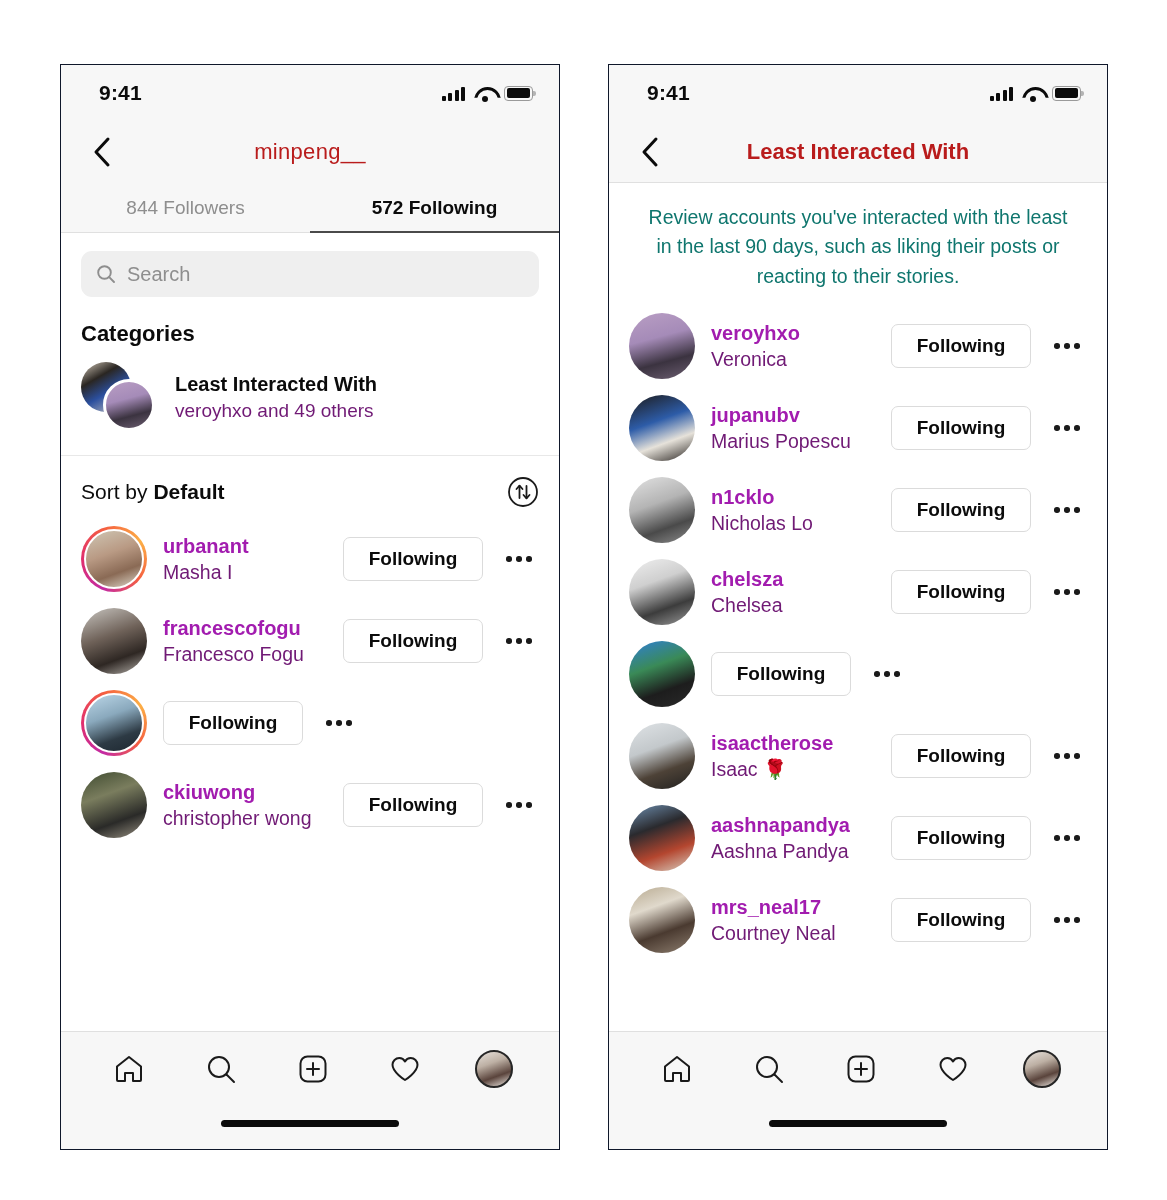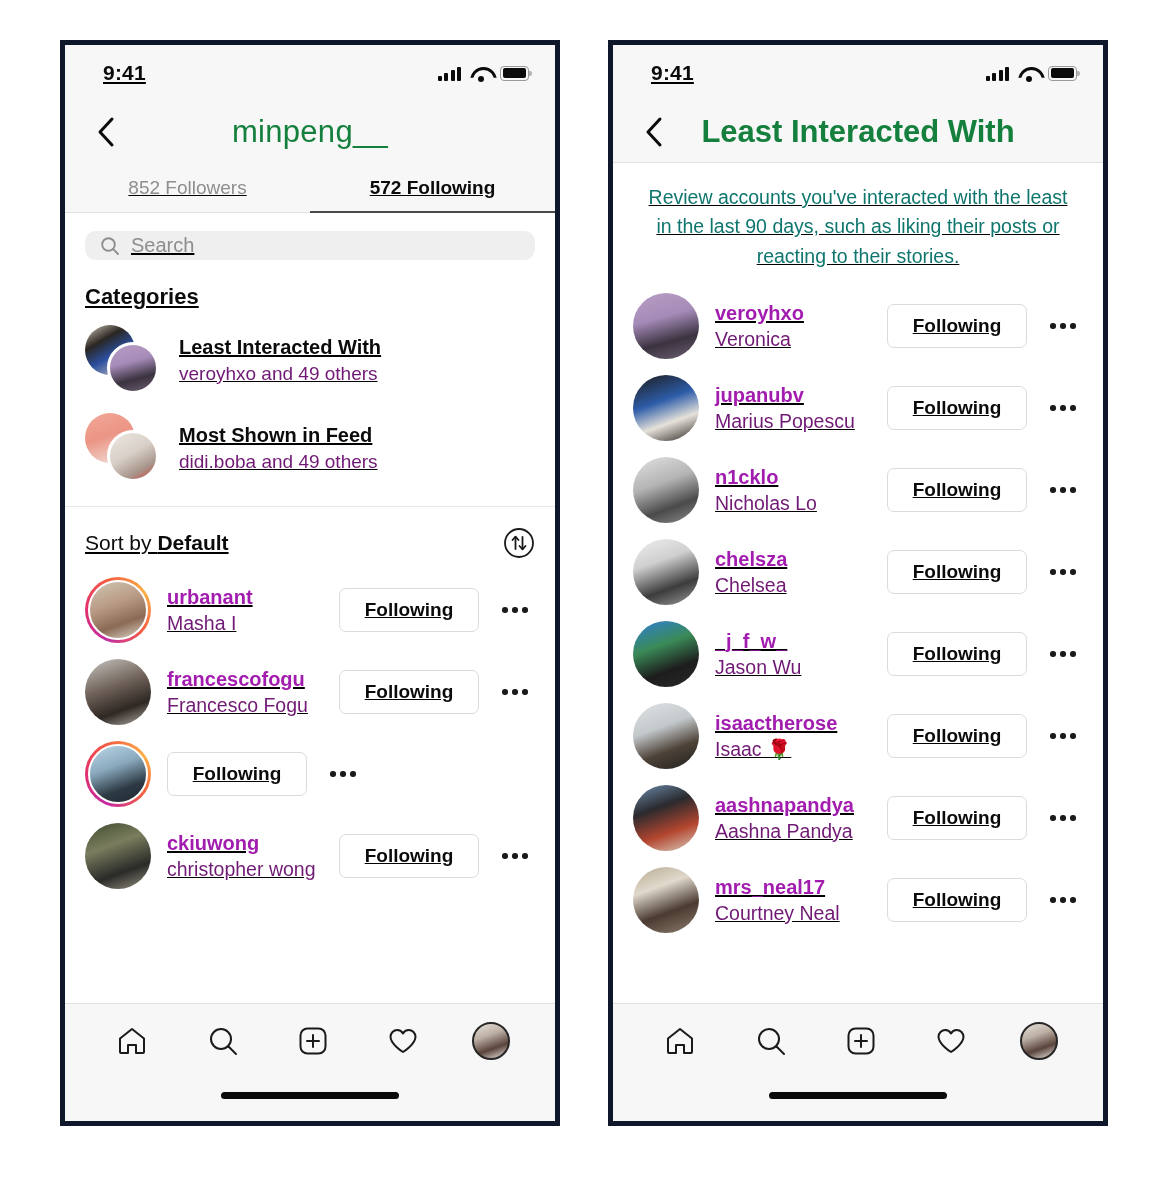--- a/index.html
+++ b/index.html
@@ -1,21 +1,21 @@
 <!DOCTYPE html>
 <html><head>
 <meta charset="utf-8">
 <style>
   * { margin:0; padding:0; box-sizing:border-box; }
   html,body { width:1167px; height:1200px; background:#ffffff;
     font-family:"Liberation Sans", sans-serif; -webkit-font-smoothing:antialiased; }
   .stage { position:relative; width:1167px; height:1200px; background:#fff; }
 
-  .phone { position:absolute; top:40px; width:500px; height:1086px;
-    background:#f7f7f7; border:5px solid #0f172a; overflow:hidden;text-decoration:underline; }
+  .phone { position:absolute; top:64px; width:500px; height:1086px;
+    background:#f7f7f7; border:1px solid #0f172a; overflow:hidden; }
   .phone-left  { left:60px; }
   .phone-right { left:608px; }
 
   
   .statusbar { height:56px; display:flex; align-items:center;
     justify-content:space-between; padding:0 26px 0 38px; }
   .status-time { font-size:21px; font-weight:bold; color:#0b0b0b; letter-spacing:.2px; }
   .status-icons { display:flex; align-items:center; gap:9px; }
   .sig { display:flex; align-items:flex-end; gap:2.5px; height:15px; }
   .sig i { width:4px; background:#0b0b0b; border-radius:1px; display:block; }
@@ -32,38 +32,38 @@
   .batt span { display:block; width:100%; height:100%; background:#0b0b0b; border-radius:2px; }
   .batt::after { content:""; position:absolute; right:-3.6px; top:4.6px; width:2.4px; height:5px;
     background:#b4b4b4; border-radius:0 2px 2px 0; }
 
   
   .navbar { height:62px; display:flex; align-items:center; padding:0 24px; position:relative; }
   .back { width:34px; height:34px; display:flex; align-items:center; justify-content:center;
     flex:none; cursor:pointer; }
   .back svg { display:block; }
   .nav-title { position:absolute; left:0; right:0; text-align:center;
-    font-size:31px; font-weight:bold; color:#15803d; pointer-events:none; }
+    font-size:22px; font-weight:bold; color:#b91c1c; pointer-events:none; }
   .nav-title.user { font-weight:500; letter-spacing:.3px; }
 
   
   .tabs { display:flex; height:50px; border-bottom:1px solid #e0e0e0; }
   .tab { flex:1; display:flex; align-items:center; justify-content:center;
     font-size:19px; color:#8e8e8e; cursor:pointer; position:relative; }
   .tab.active { color:#0b0b0b; font-weight:bold; }
   .tab.active::after { content:""; position:absolute; left:0; right:0; bottom:-1px;
     height:2.5px; background:#4a4a4a; }
 
   
   .body { background:#ffffff; height:856px; overflow:hidden; position:relative; }
   .body-right { height:902px; }
 
   
   .search-wrap { padding:18px 20px 10px; }
-  .search { height:29px; background:#efefef; border-radius:11px; display:flex;
+  .search { height:46px; background:#efefef; border-radius:11px; display:flex;
     align-items:center; gap:11px; padding:0 15px; cursor:text; }
   .search-ph { font-size:20px; color:#8e8e8e; }
 
   
   .sec-title { font-size:22px; font-weight:bold; color:#0b0b0b; padding:14px 20px 6px; }
   .cat-row { display:flex; align-items:center; gap:18px; padding:9px 20px; cursor:pointer; }
   .cat-thumb { width:76px; height:70px; position:relative; flex:none; }
   .cat-thumb .c1, .cat-thumb .c2 { position:absolute; border-radius:50%; background-size:cover; }
   .cat-thumb .c1 { width:50px; height:50px; left:0; top:0; }
   .cat-thumb .c2 { width:52px; height:52px; left:22px; top:17px; border:3px solid #fff; }
@@ -157,21 +157,21 @@
     <div class="navbar">
       <div class="back">
         <svg width="20" height="32" viewBox="0 0 20 32">
             <polyline points="16,3 4,16 16,29" fill="none" stroke="#0b0b0b" stroke-width="3" stroke-linecap="round" stroke-linejoin="round"></polyline>
           </svg>
       </div>
       <div class="nav-title user">minpeng__</div>
     </div>
 
     <div class="tabs">
-      <div class="tab">852 Followers</div>
+      <div class="tab">844 Followers</div>
       <div class="tab active">572 Following</div>
     </div>
 
     <div class="body">
 
       <div class="search-wrap">
         <div class="search">
           <svg width="20" height="20" viewBox="0 0 20 20">
               <circle cx="8.5" cy="8.5" r="6.3" fill="none" stroke="#8e8e8e" stroke-width="1.9"></circle>
               <line x1="13.2" y1="13.2" x2="18" y2="18" stroke="#8e8e8e" stroke-width="1.9" stroke-linecap="round"></line>
@@ -186,30 +186,20 @@
         <div class="cat-thumb">
           <span class="c1 ph-couple"></span>
             <span class="c2 ph-veroyhxo"></span>
         </div>
         <div class="cat-text">
           <div class="t1">Least Interacted With</div>
           <div class="t2">veroyhxo and 49 others</div>
         </div>
       </div>
 
-      <div class="cat-row">
-        <div class="cat-thumb">
-          <span class="c1 ph-pinkcat"></span>
-            <span class="c2 ph-catface"></span>
-        </div>
-        <div class="cat-text">
-          <div class="t1">Most Shown in Feed</div>
-          <div class="t2">didi.boba and 49 others</div>
-        </div>
-      </div>
 
       <div class="divider"></div>
 
       <div class="sort-row">
         <div class="sort-label"><span>Sort by </span><b>Default</b></div>
         <svg class="sort-icon" viewBox="0 0 32 32">
           <circle cx="16" cy="16" r="14" fill="none" stroke="#1a1a1a" stroke-width="1.8"></circle>
           <line x1="12.5" y1="22" x2="12.5" y2="10" stroke="#1a1a1a" stroke-width="1.8" stroke-linecap="round"></line>
           <polyline points="9.5,13 12.5,9.7 15.5,13" fill="none" stroke="#1a1a1a" stroke-width="1.8" stroke-linecap="round" stroke-linejoin="round"></polyline>
           <line x1="19.5" y1="10" x2="19.5" y2="22" stroke="#1a1a1a" stroke-width="1.8" stroke-linecap="round"></line>
@@ -388,24 +378,20 @@
         <button class="follow-btn">Following</button>
         <div class="dots">
             <i></i>
             <i></i>
             <i></i>
           </div>
       </div>
 
       <div class="u-row">
         <div class="av ph-jfw"></div>
-        <div class="u-text">
-          <div class="u-name">_j_f_w_</div>
-          <div class="u-full">Jason Wu</div>
-        </div>
         <button class="follow-btn">Following</button>
         <div class="dots">
             <i></i>
             <i></i>
             <i></i>
           </div>
       </div>
 
       <div class="u-row">
         <div class="av ph-isaac"></div>

